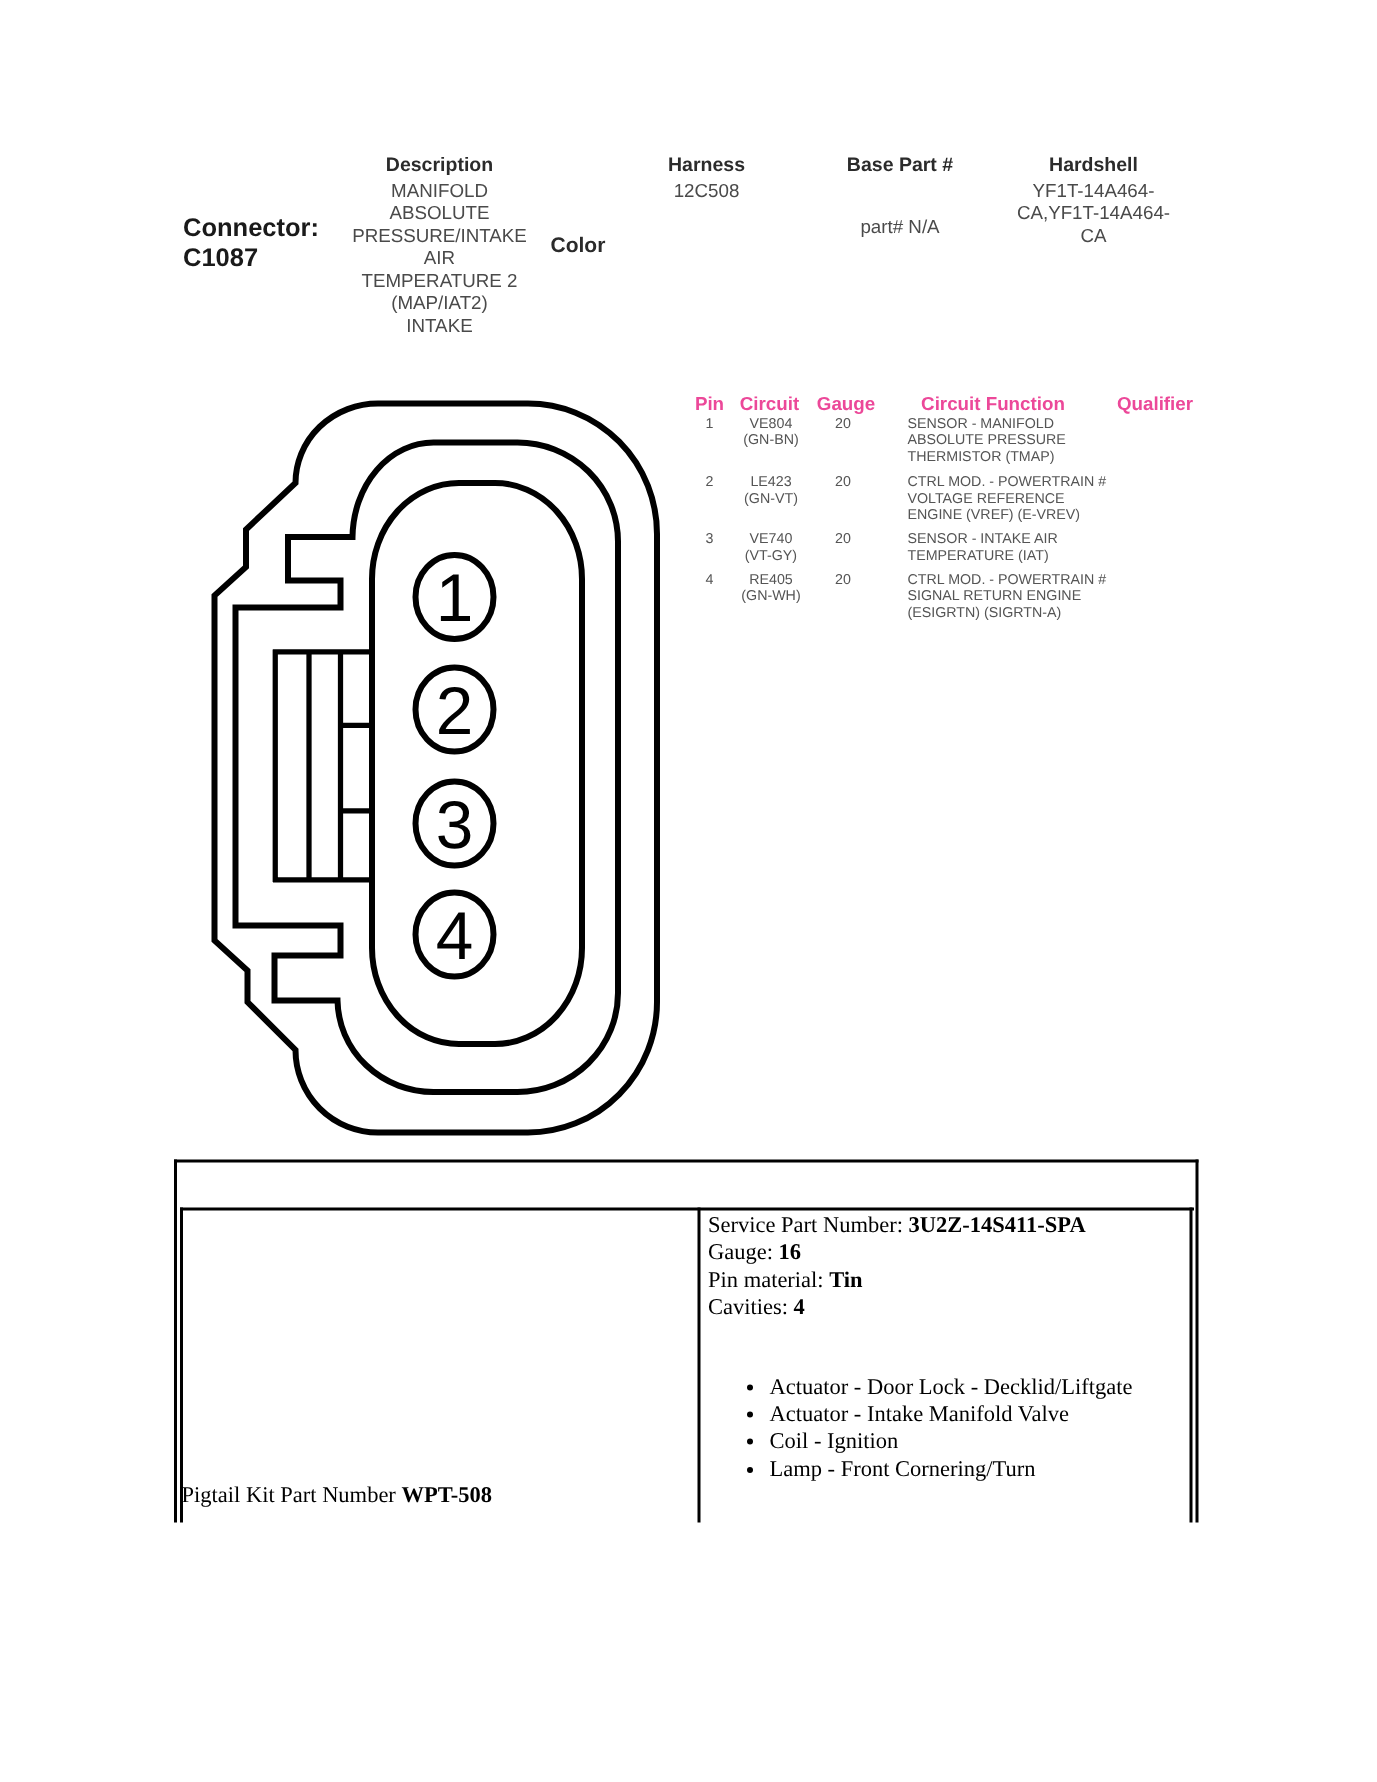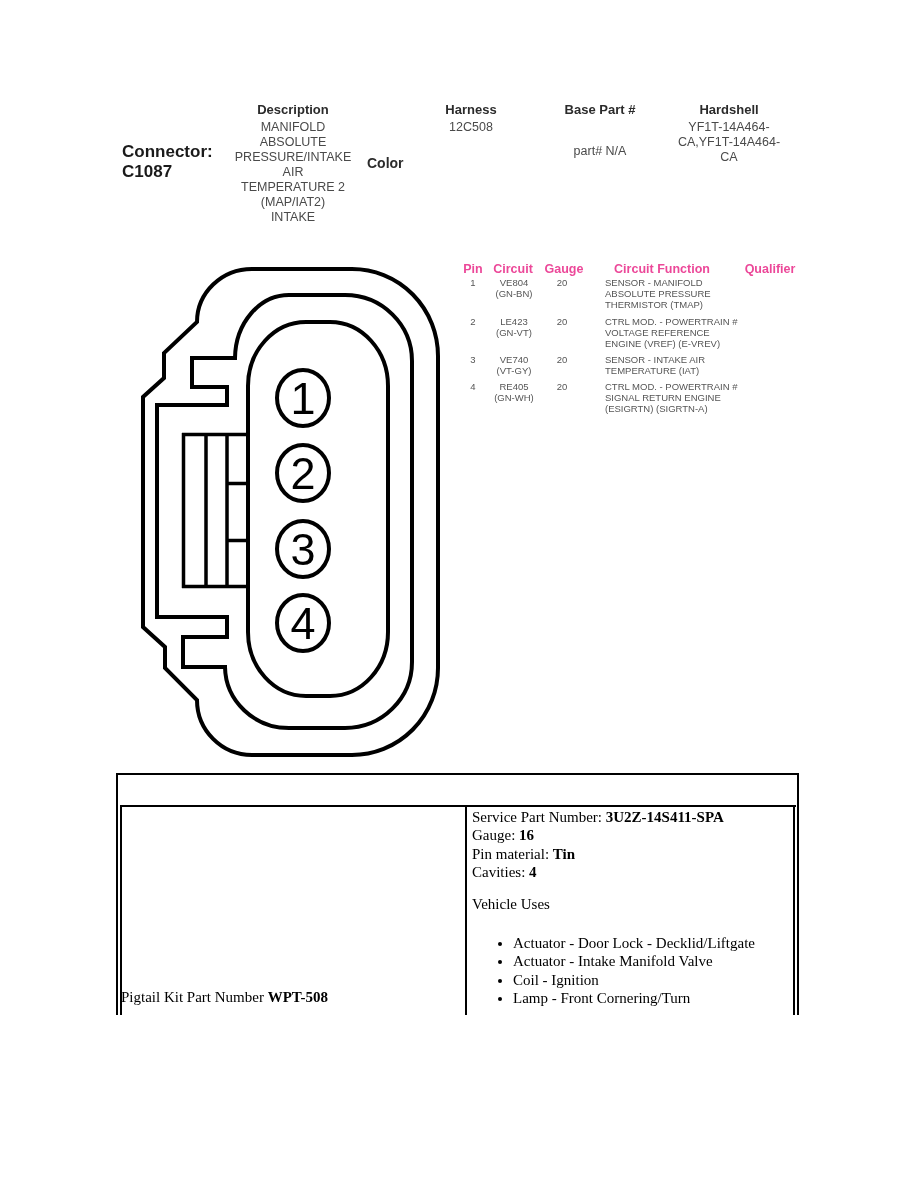--- a/index.html
+++ b/index.html
@@ -189,21 +189,20 @@
     <div>
       <span>Gauge: </span><span class="b">16</span>
     </div>
     <div>
       <span>Pin material: </span><span class="b">Tin</span>
     </div>
     <div>
       <span>Cavities: </span><span class="b">4</span>
     </div>
     <div class="sp"></div>
-    <div>Vehicle Uses</div>
     <ul id="uses-list">
         <li>Actuator - Door Lock - Decklid/Liftgate</li>
         <li>Actuator - Intake Manifold Valve</li>
         <li>Coil - Ignition</li>
         <li>Lamp - Front Cornering/Turn</li>
       </ul>
   </div>
 
 </div>
 

